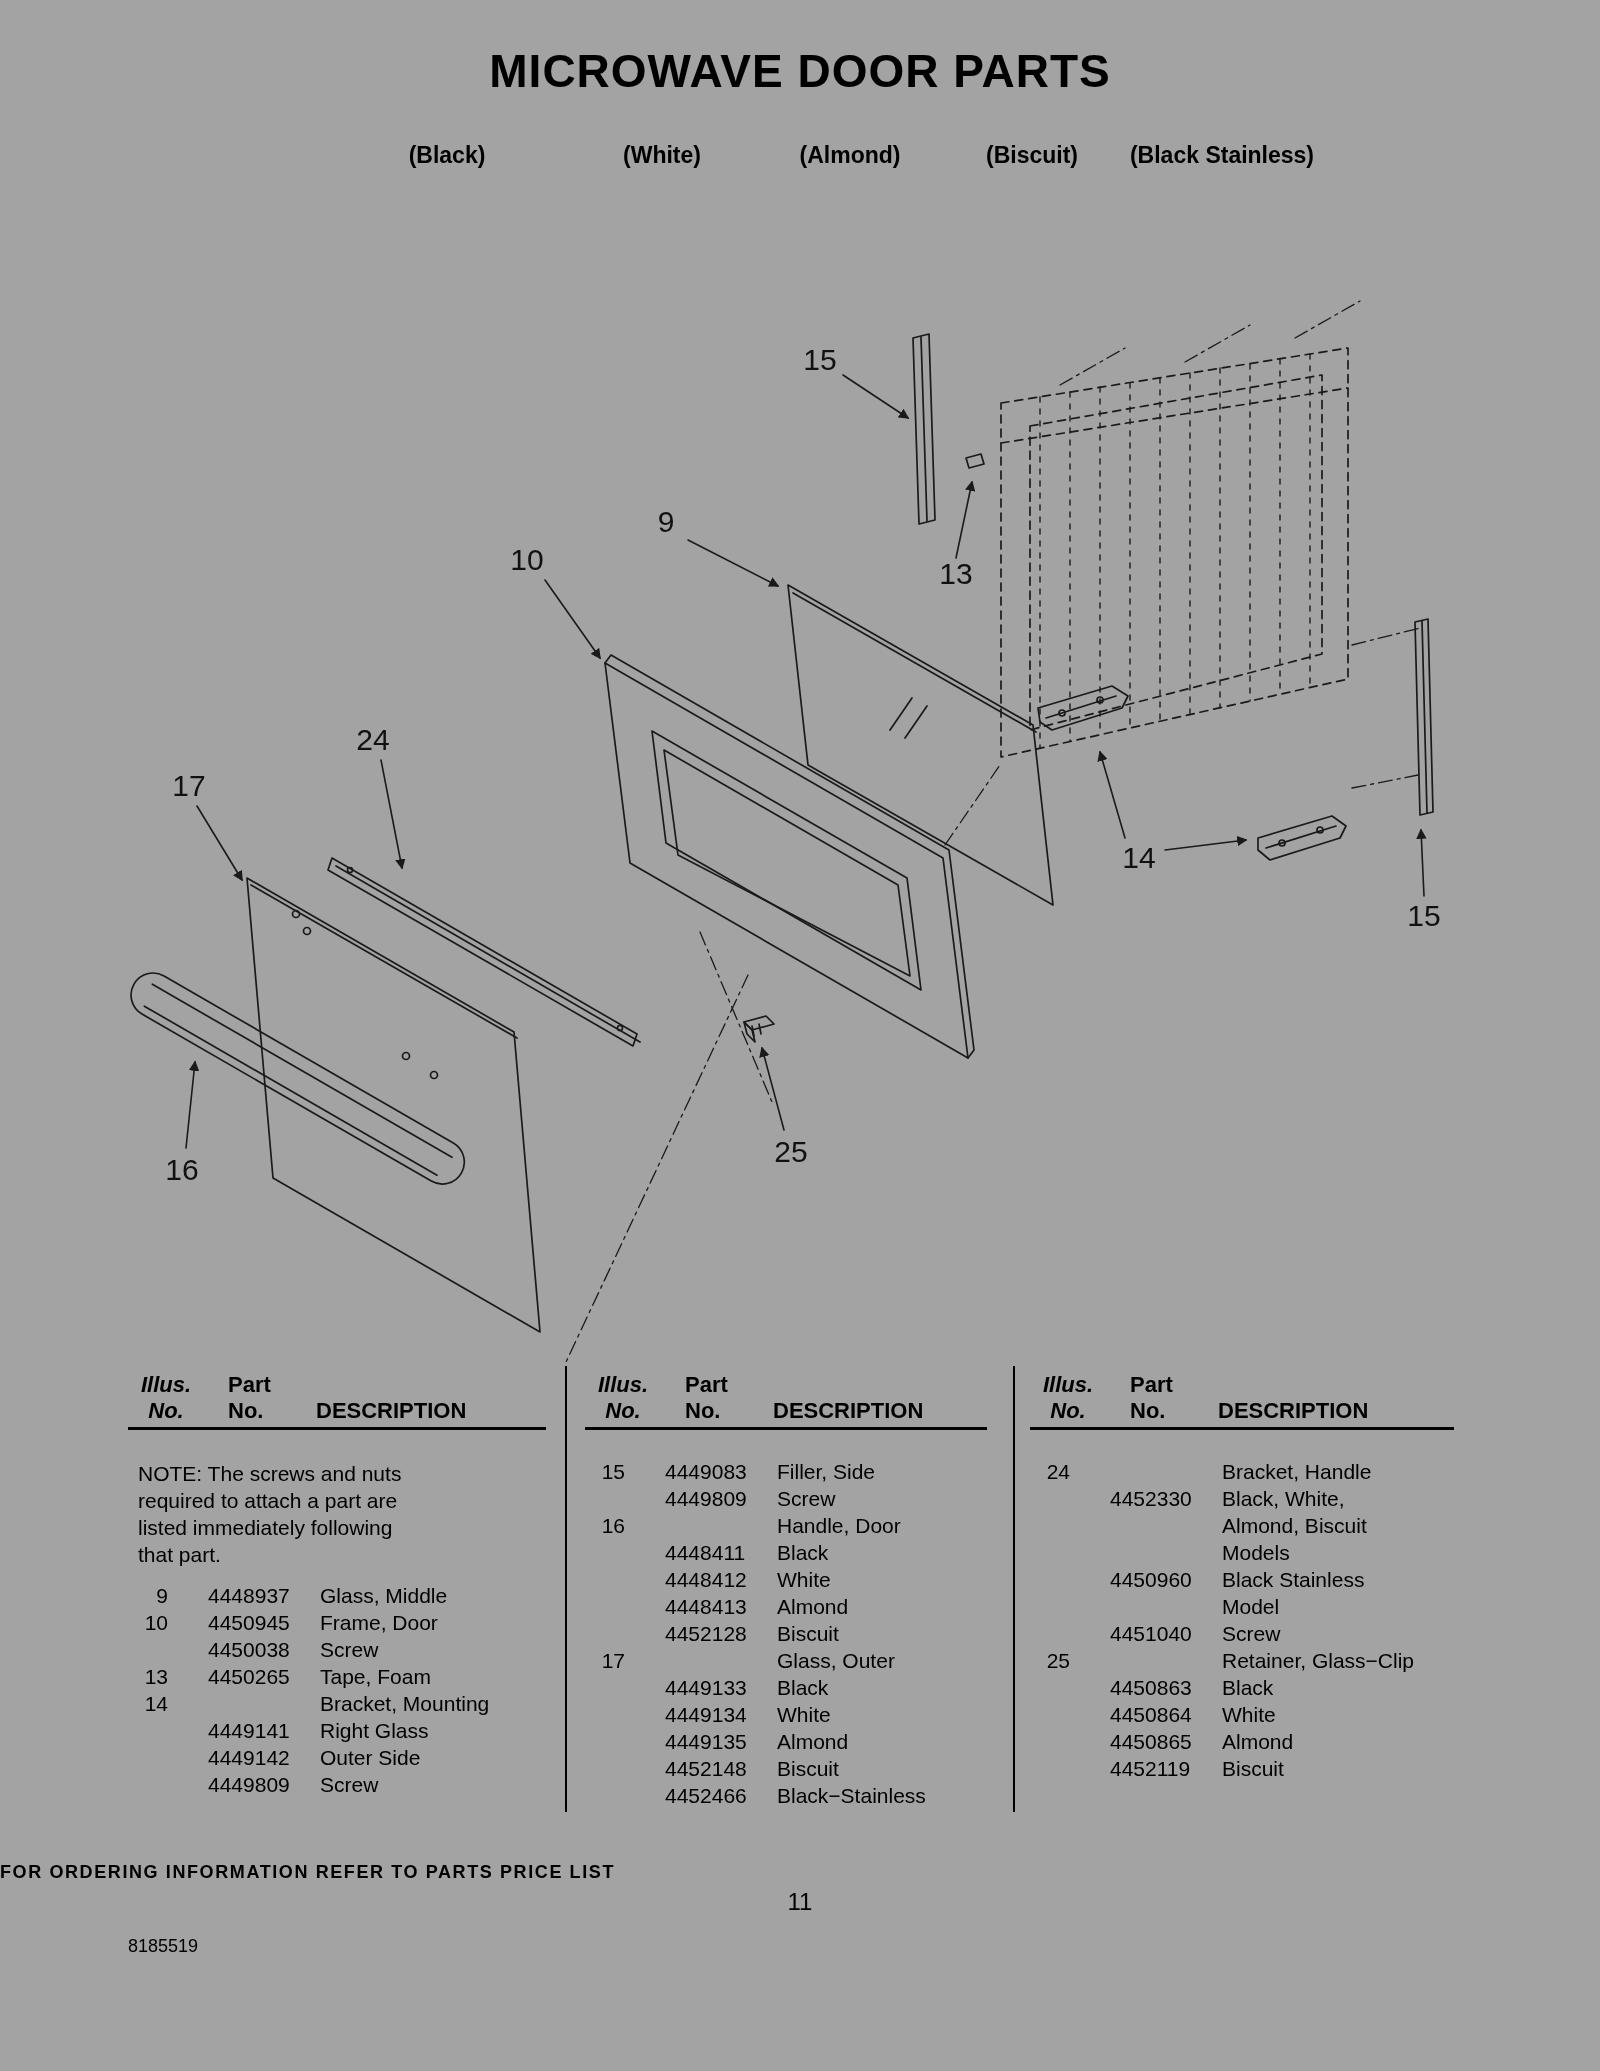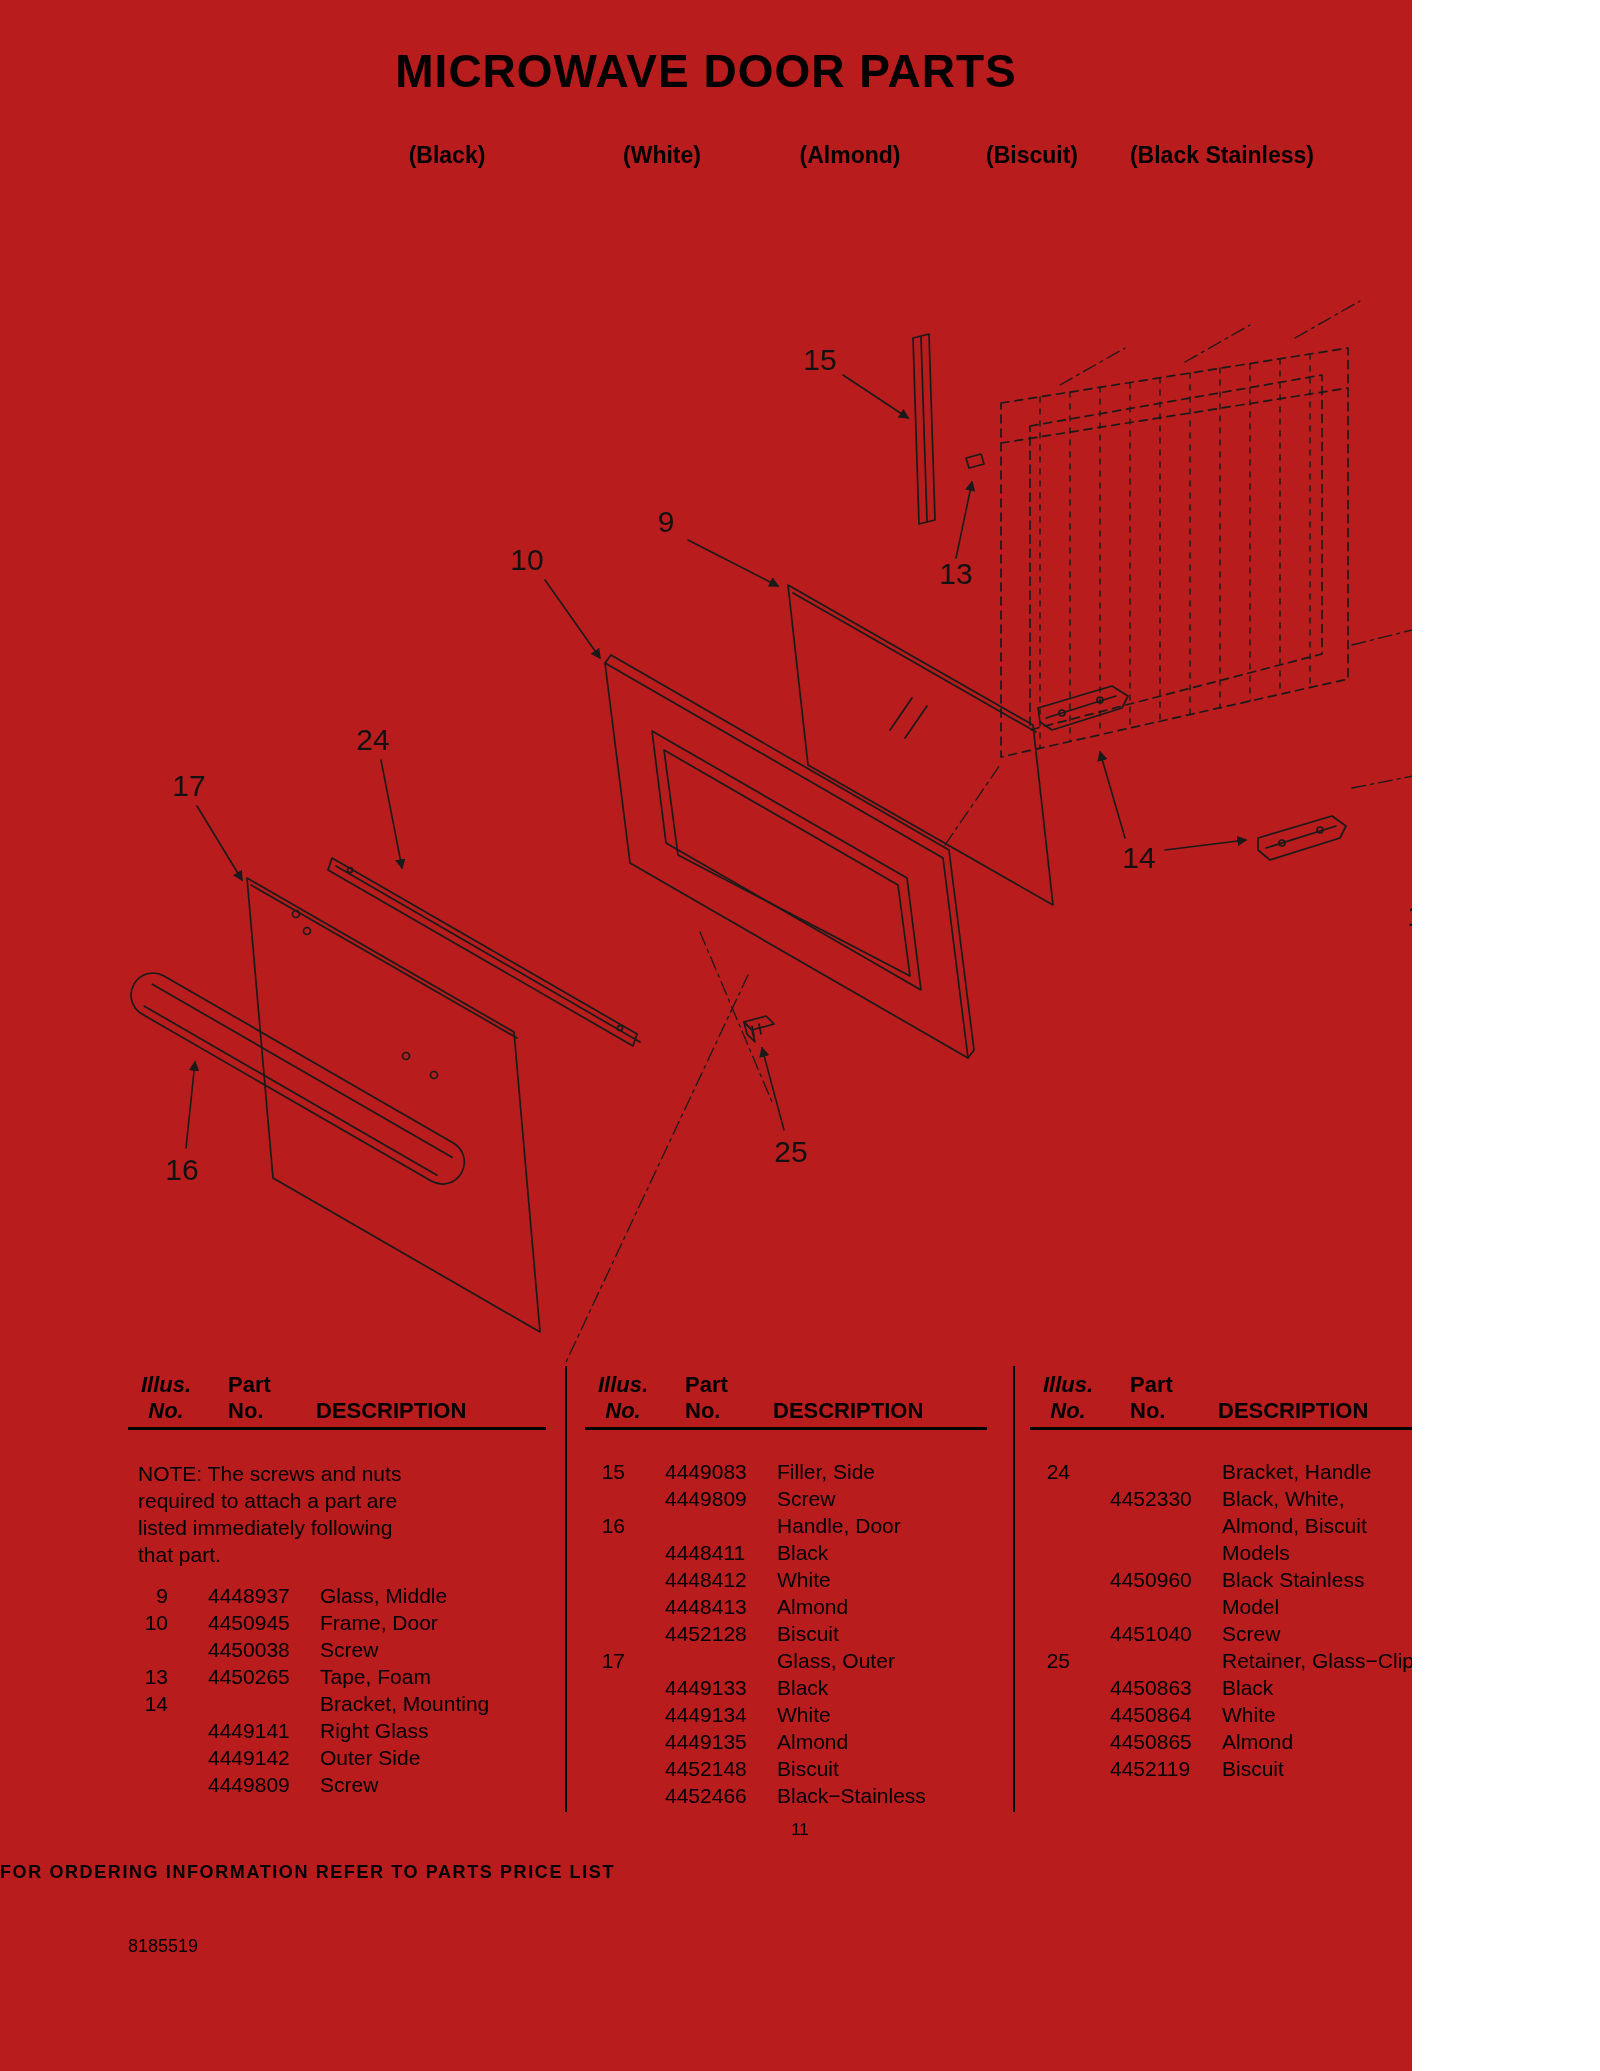--- a/index.html
+++ b/index.html
@@ -1,18 +1,18 @@
 <!DOCTYPE html>
 <html><head>
 <meta charset="utf-8">
 <style>
   * { margin:0; padding:0; box-sizing:border-box; }
   html,body { background:#ffffff; }
   .page {
-    position:relative; width:1412px; height:2071px; background:#b91c1c;
+    position:relative; width:1600px; height:2071px; background:#a3a3a3;
     font-family:"Liberation Sans", sans-serif; color:#000; overflow:hidden;
   }
   .title {
     position:absolute; top:44px; left:0; width:100%; text-align:center;
     font-size:46px; font-weight:700; letter-spacing:1px;
   }
   .models {
     position:absolute; top:110px; left:0; width:100%; text-align:center;
     font-size:23px; font-weight:700; white-space:nowrap;
   }
@@ -40,21 +40,21 @@
   .trow { display:flex; line-height:27px; }
   .c-illus { width:40px; text-align:right; flex:none; }
   .c-part  { width:112px; margin-left:40px; flex:none; }
   .c-desc  { flex:1; }
 
   .order-note {
     position:absolute; top:1862px; left:0; width:100%; text-align:left;
     font-weight:700; font-size:18px; letter-spacing:1.6px;
   }
   .docnum { position:absolute; top:1936px; left:128px; font-size:18px; }
-  .pagenum { position:absolute; top:1820px; left:0; width:1600px; text-align:center; font-size:17px; }
+  .pagenum { position:absolute; top:1888px; left:0; width:1600px; text-align:center; font-size:24px; }
 </style>
 </head>
 <body>
 
 <div class="page">
 
   <h1 class="title">MICROWAVE DOOR PARTS</h1>
   <div class="colors">
     <span class="c0">(Black)</span>
     <span class="c1">(White)</span>

